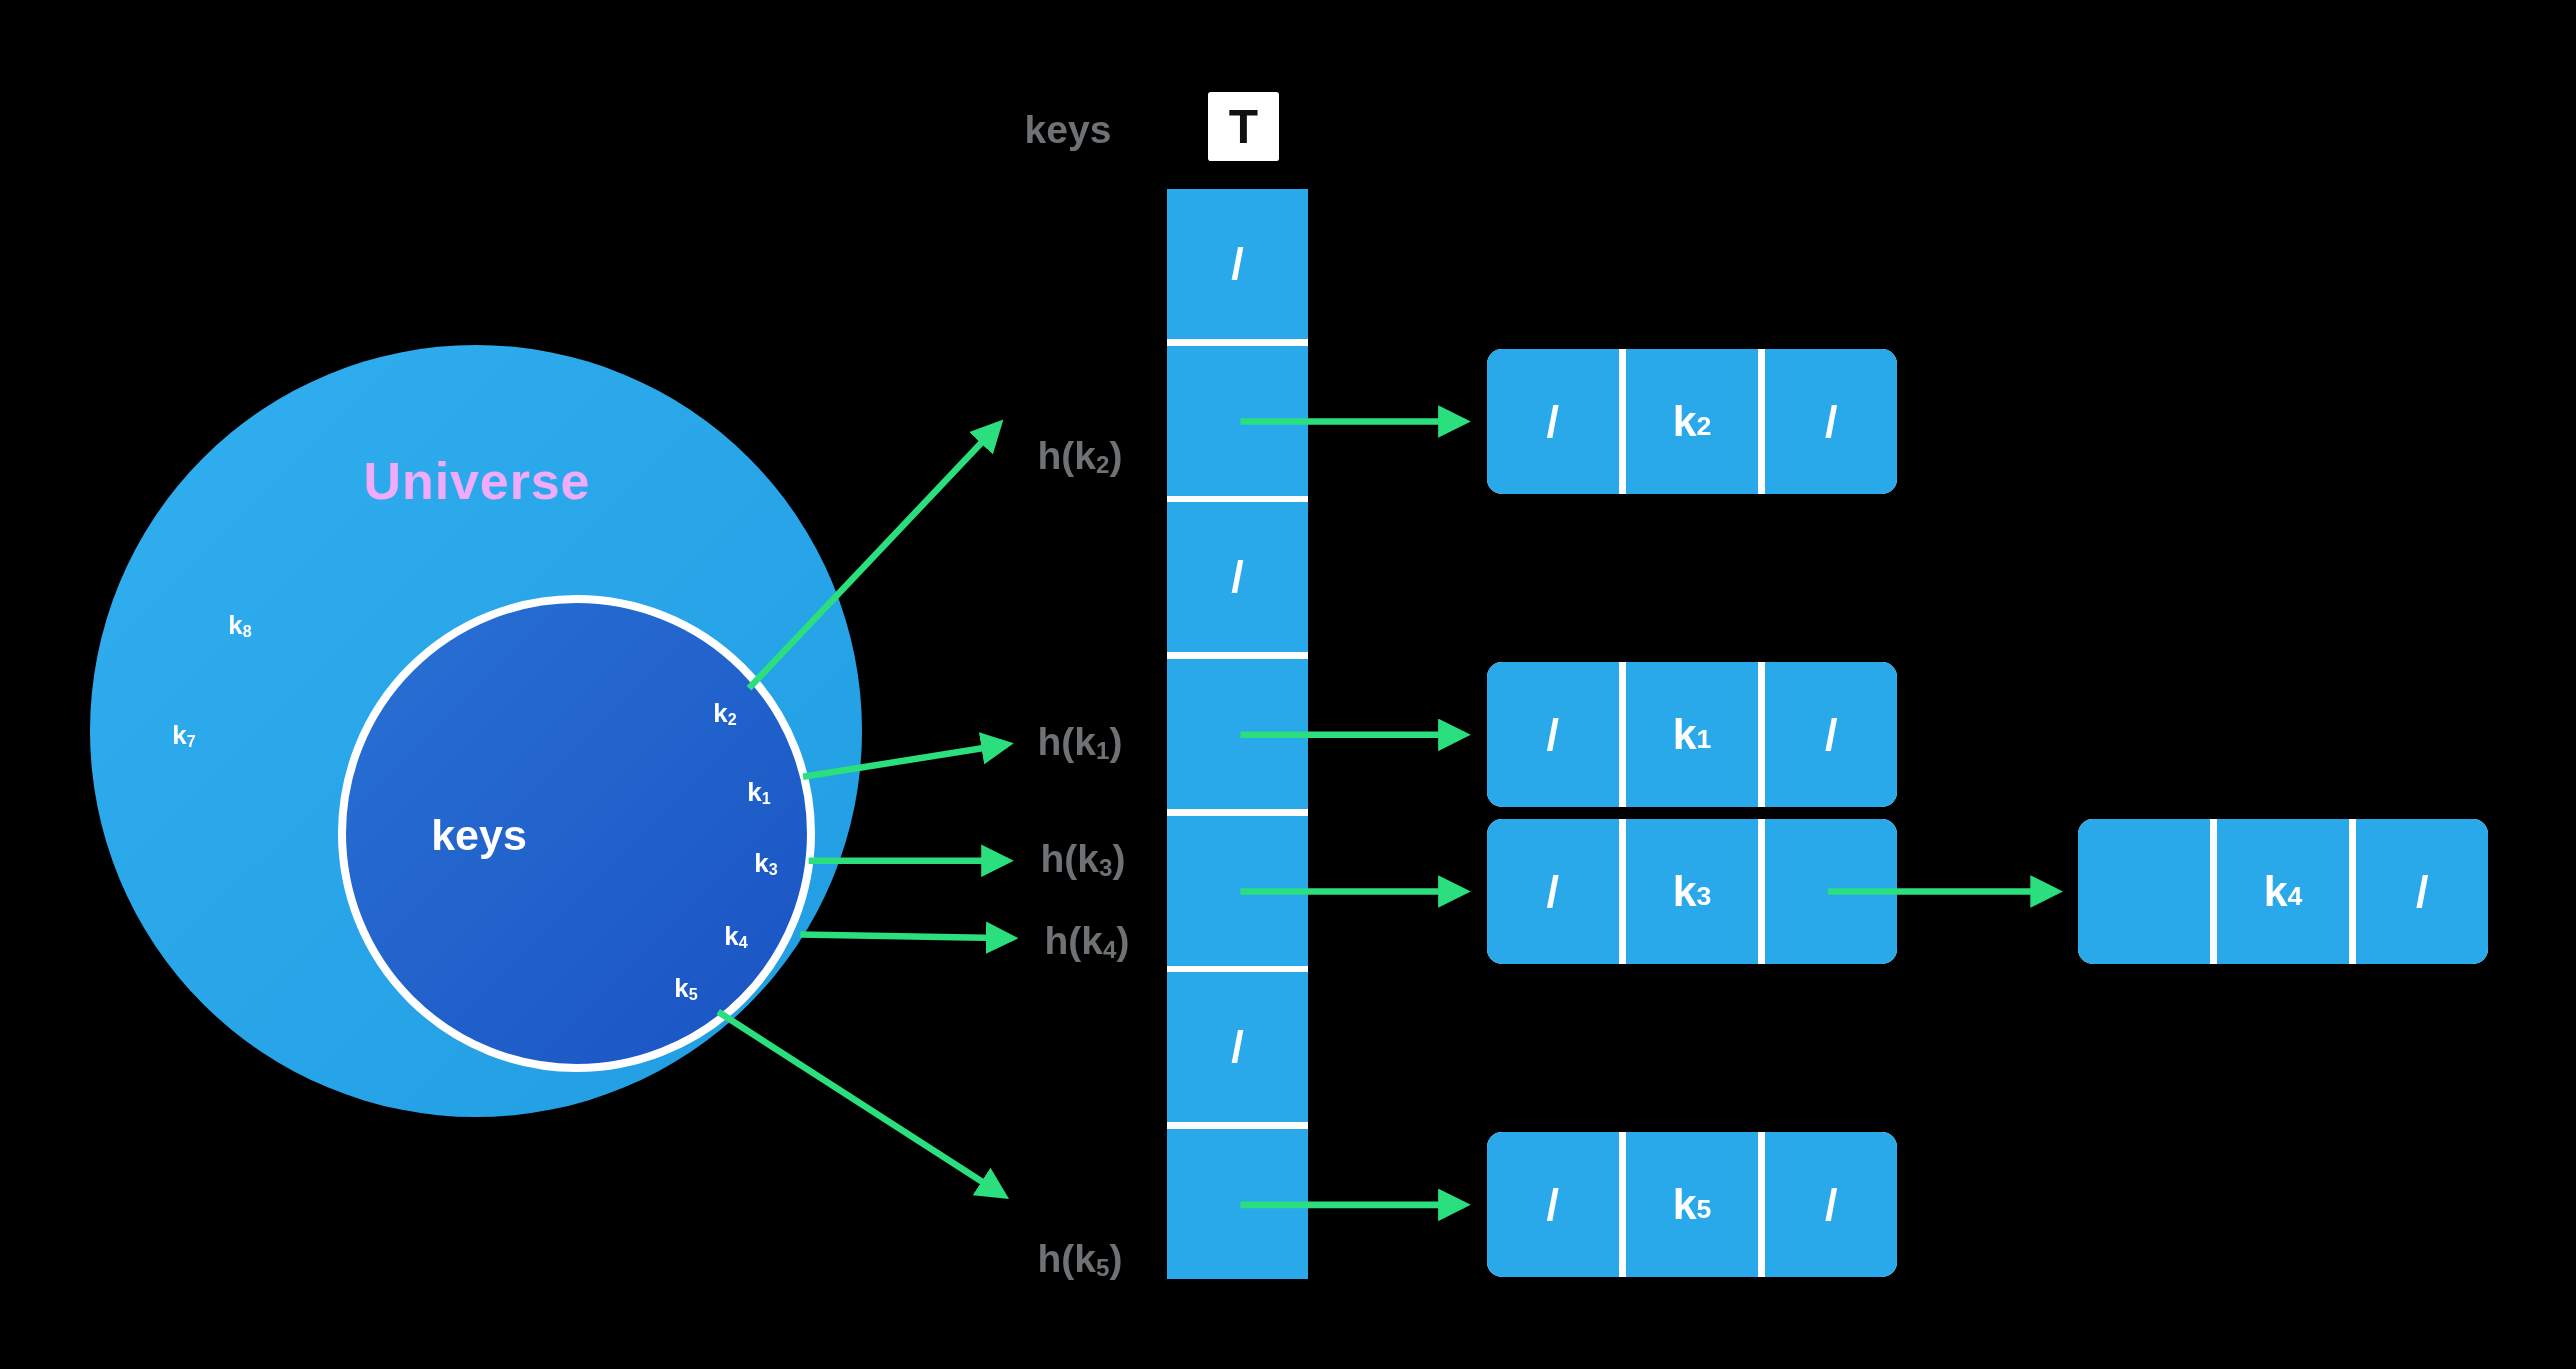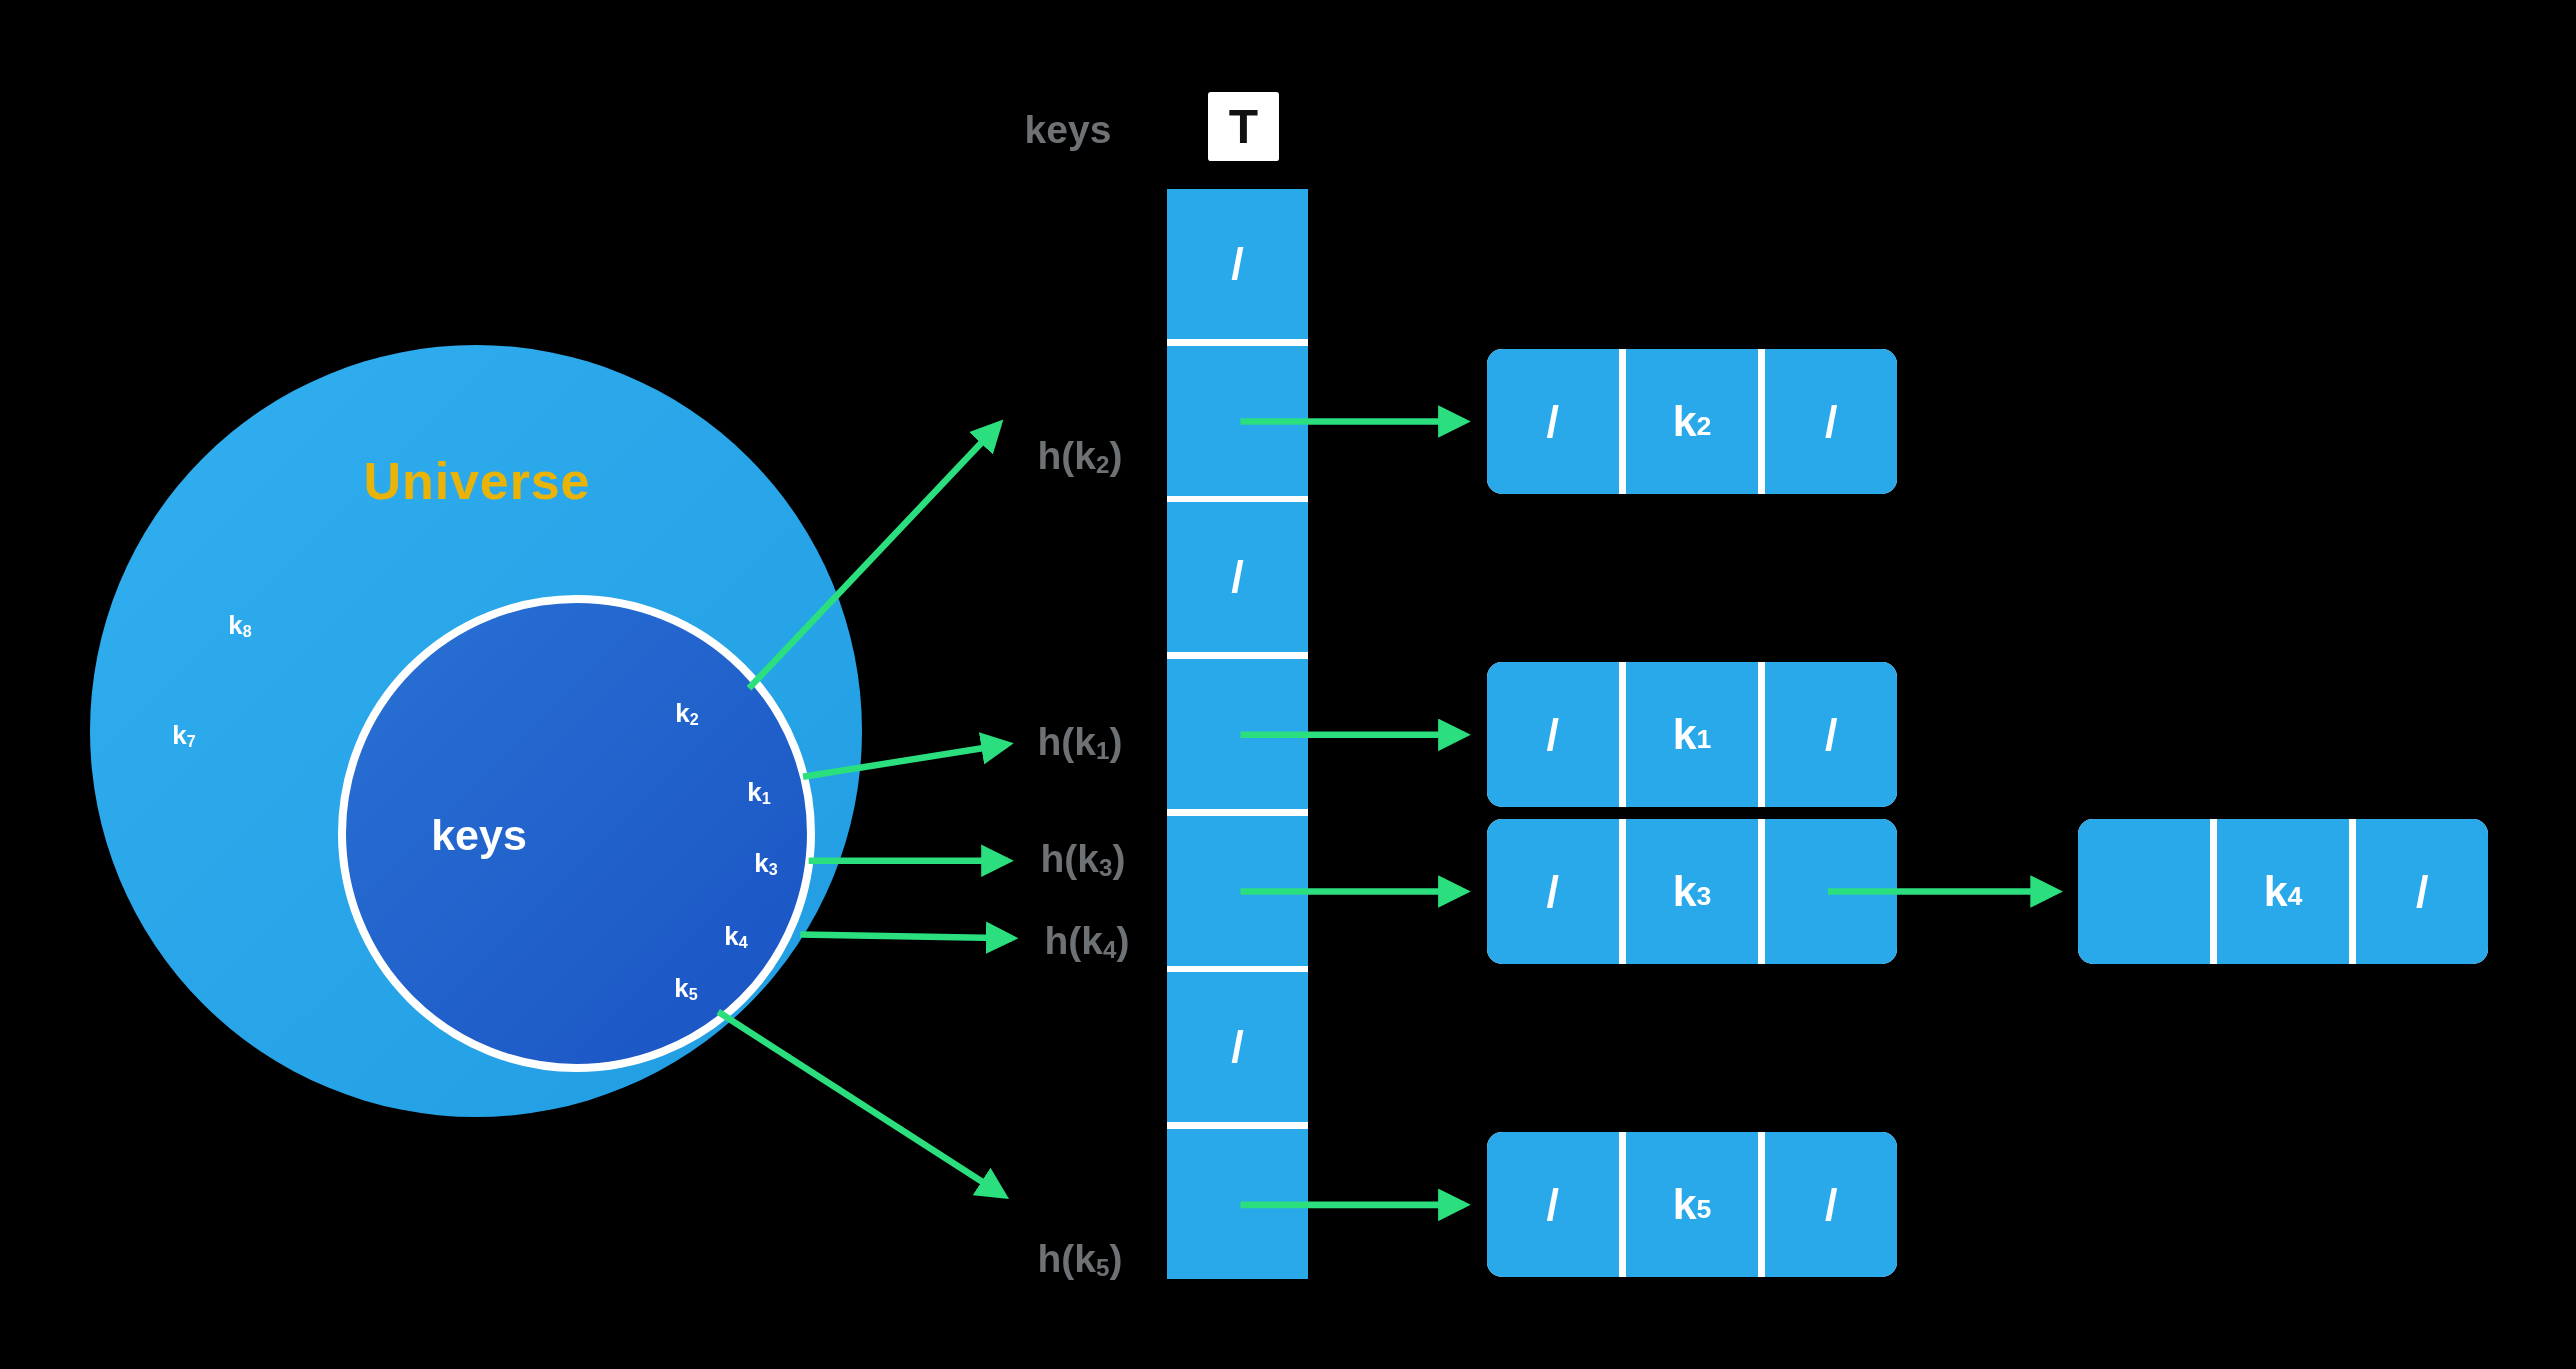--- a/index.html
+++ b/index.html
@@ -27,21 +27,21 @@
     left: 338px; top: 595px; width: 477px; height: 477px;
     box-sizing: border-box;
     border-radius: 50%;
     border: 8.4px solid #ffffff;
     background: linear-gradient(135deg, #2971D4 0%, #1A53C3 100%);
   }
 
   .centered { transform: translate(-50%, -50%); white-space: nowrap; }
 
   .universe-title {
-    color: #eab308; font-size: 52px; font-weight: 700; letter-spacing: 0.9px;
+    color: #f0abfc; font-size: 52px; font-weight: 700; letter-spacing: 0.9px;
   }
   .keys-title {
     color: #fff; font-size: 43px; font-weight: 700;
   }
   .key-label {
     color: #fff; font-size: 26px; font-weight: 700;
   }
   sub {
     font-size: 0.62em;
     position: relative;
@@ -118,21 +118,21 @@
 
   <div class="abs inner-circle"></div>
 
   <div class="abs centered universe-title" style="left:477px; top:481px;">Universe</div>
 
   <div class="abs centered key-label" style="left:240px; top:625px;"><span>k</span><sub>8</sub></div>
   <div class="abs centered key-label" style="left:184px; top:735px;"><span>k</span><sub>7</sub></div>
 
   <div class="abs centered keys-title" style="left:479px; top:835px;">keys</div>
 
-  <div class="abs centered key-label" style="left:687px; top:713px;"><span>k</span><sub>2</sub></div>
+  <div class="abs centered key-label" style="left:725px; top:713px;"><span>k</span><sub>2</sub></div>
   <div class="abs centered key-label" style="left:759px; top:792px;"><span>k</span><sub>1</sub></div>
   <div class="abs centered key-label" style="left:766px; top:863px;"><span>k</span><sub>3</sub></div>
   <div class="abs centered key-label" style="left:736px; top:936px;"><span>k</span><sub>4</sub></div>
   <div class="abs centered key-label" style="left:686px; top:988px;text-align:right;"><span>k</span><sub>5</sub></div>
 
   <div class="abs centered index-label" style="left:1068px; top:130px;">keys</div>
   <div class="abs t-box">
     <span>T</span>
   </div>
 

